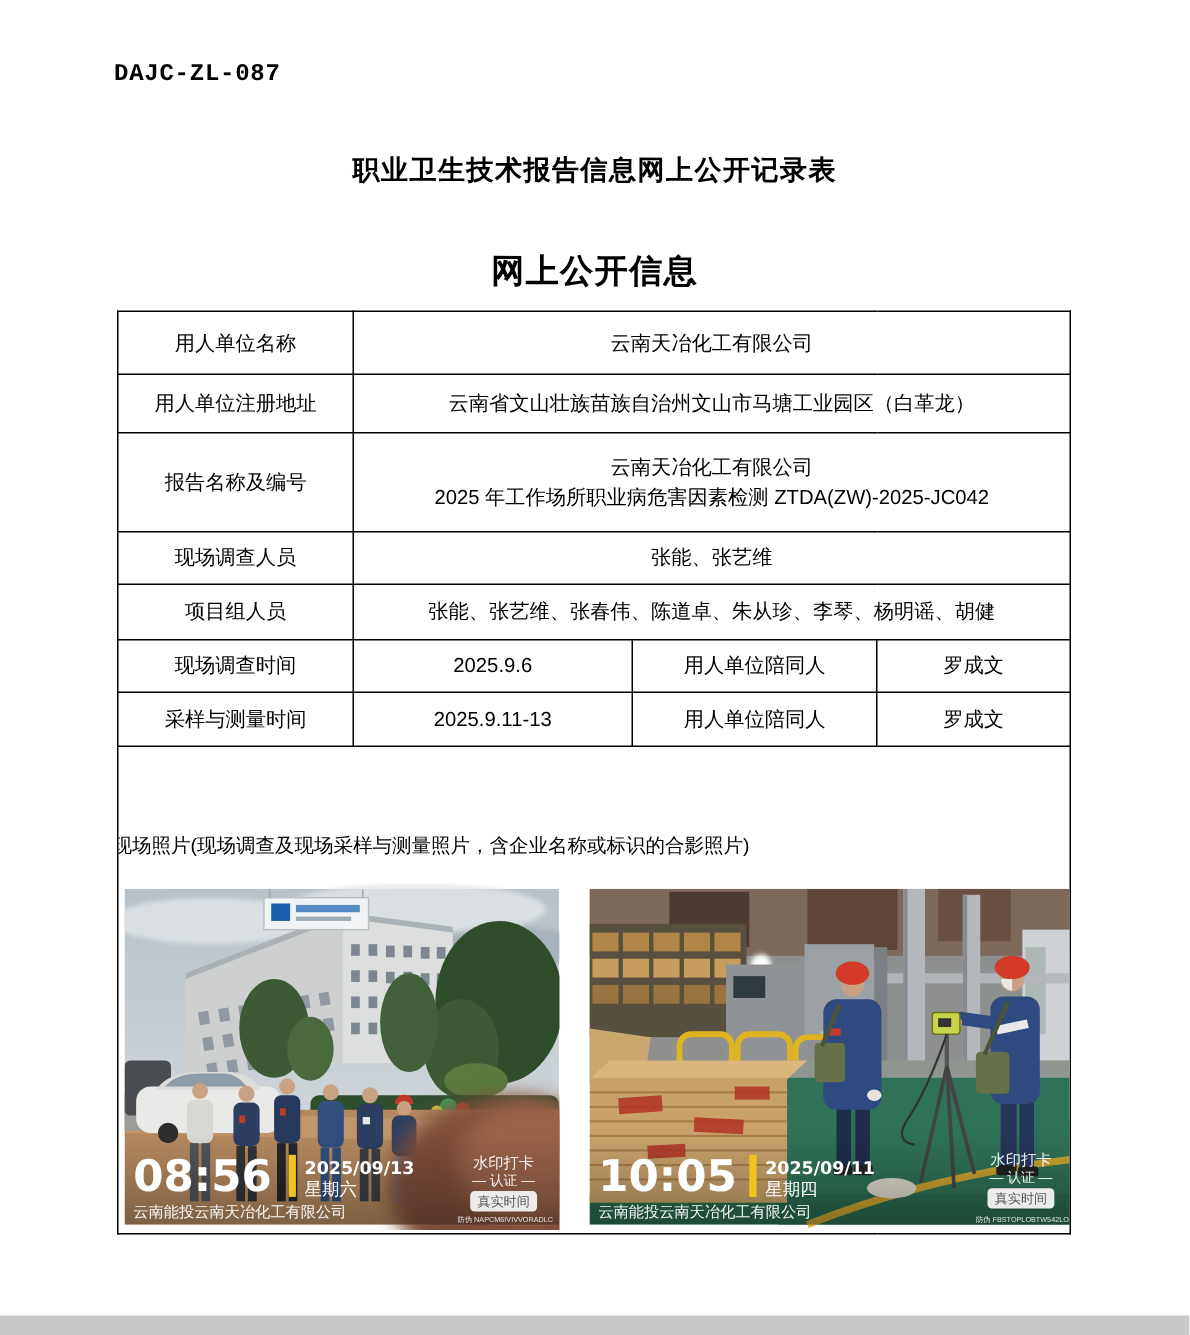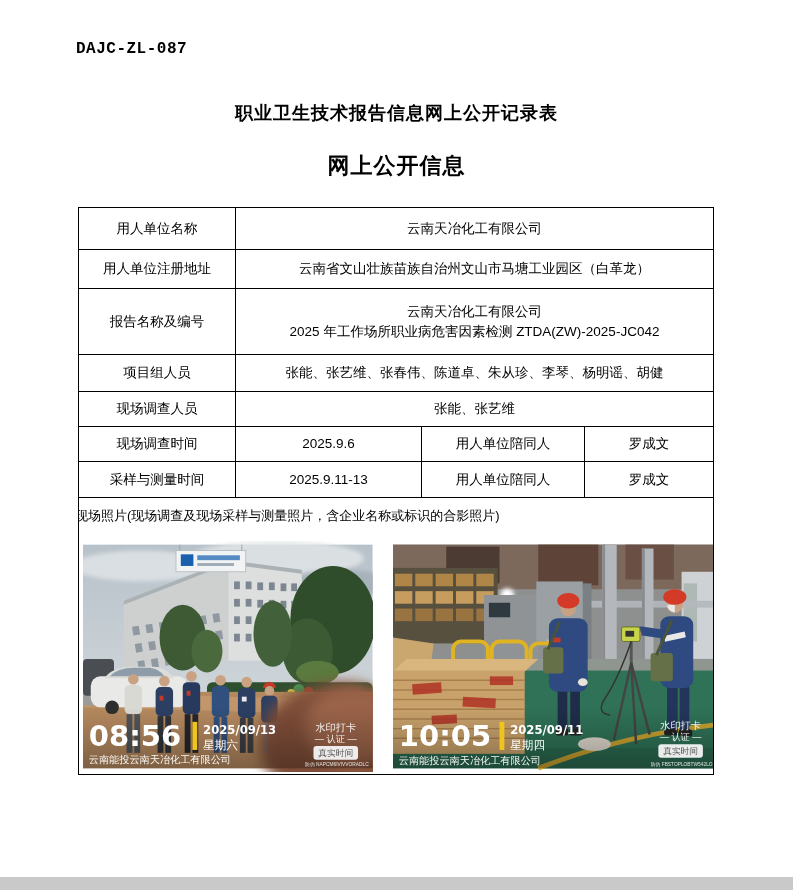--- a/index.html
+++ b/index.html
@@ -10,36 +10,36 @@
   .page{position:absolute;left:0;top:0;width:793px;height:890px;background:#fff;}
   .doc-code{
     position:absolute;left:76px;top:40px;
     font-family:Liberation Mono, monospace;font-weight:bold;font-size:16px;letter-spacing:0.5px;
   }
   .title-main{
     position:absolute;left:0;top:101px;width:793px;text-align:center;
     font-size:18px;font-weight:bold;letter-spacing:1px;
   }
   .title-sub{
-    position:absolute;left:0;top:151px;width:793px;text-align:center;
+    position:absolute;left:0;top:166px;width:793px;text-align:center;
     font-size:22px;font-weight:bold;letter-spacing:1px;
   }
   table.info{
     position:absolute;left:78px;top:207px;width:635px;
     border-collapse:collapse;table-layout:fixed;
   }
   table.info td{
     border:1px solid #000;text-align:center;vertical-align:middle;
     font-size:13.5px;padding:2px 4px;line-height:1.45;overflow:hidden;
   }
   td.two-line{line-height:1.8;}
   td.photo-cell{padding:0;vertical-align:top;}
   .photo-cell-inner{
     display:flex;flex-direction:column;justify-content:space-between;
-    height:272px;width:633px;
+    height:272px;width:633px;margin-top:48px;
   }
   .photo-caption{
     text-align:left;font-size:13px;padding:7px 0 0 0;margin-left:-8px;white-space:nowrap;
   }
   .photo-strip{display:flex;align-items:flex-end;gap:20px;}
   .photo-strip svg{display:block;}
   .bottom-strip{
     position:absolute;left:0;top:877px;width:793px;height:13px;background:#c9c9c9;
   }
   .ts-time{font-family:"DejaVu Sans",sans-serif;font-weight:bold;}
@@ -72,27 +72,27 @@
       <td>用人单位注册地址</td>
       <td colspan="3">云南省文山壮族苗族自治州文山市马塘工业园区（白革龙）</td>
     </tr>
     <tr style="height:66px">
       <td>报告名称及编号</td>
       <td colspan="3" class="two-line">
         <div>云南天冶化工有限公司</div>
         <div>2025 年工作场所职业病危害因素检测 ZTDA(ZW)-2025-JC042</div>
       </td>
     </tr>
+    <tr style="height:35px">
+      <td>现场调查人员</td>
+      <td colspan="3">张能、张艺维</td>
+    </tr>
     <tr style="height:37px">
       <td>项目组人员</td>
       <td colspan="3">张能、张艺维、张春伟、陈道卓、朱从珍、李琴、杨明谣、胡健</td>
-    </tr>
-    <tr style="height:35px">
-      <td>现场调查人员</td>
-      <td colspan="3">张能、张艺维</td>
     </tr>
     <tr style="height:35px">
       <td>现场调查时间</td>
       <td>2025.9.6</td>
       <td>用人单位陪同人</td>
       <td>罗成文</td>
     </tr>
     <tr style="height:36px">
       <td>采样与测量时间</td>
       <td>2025.9.11-13</td>

